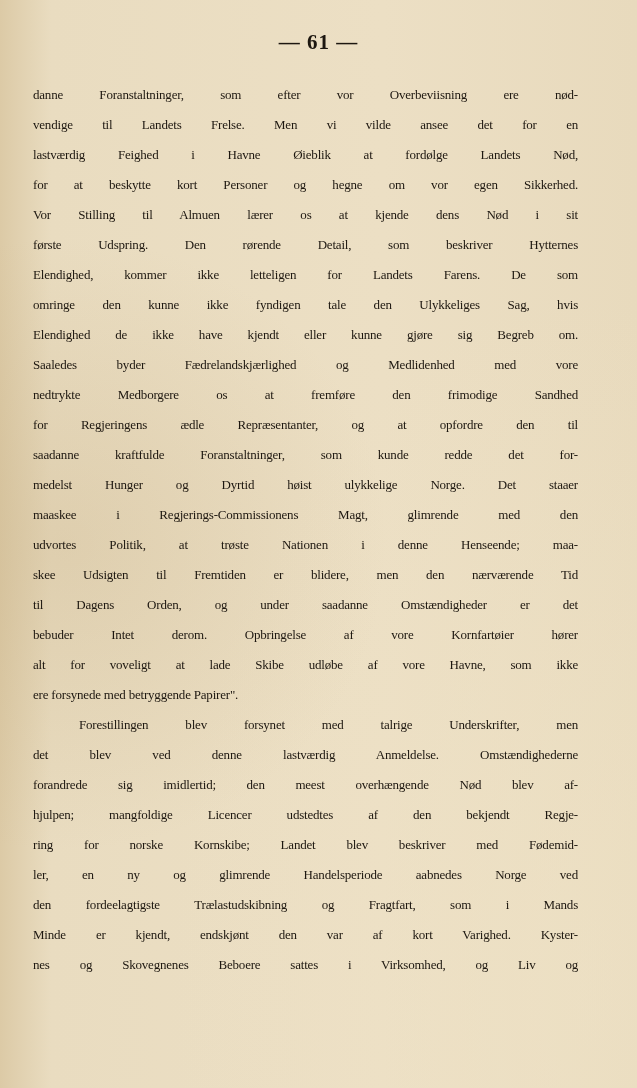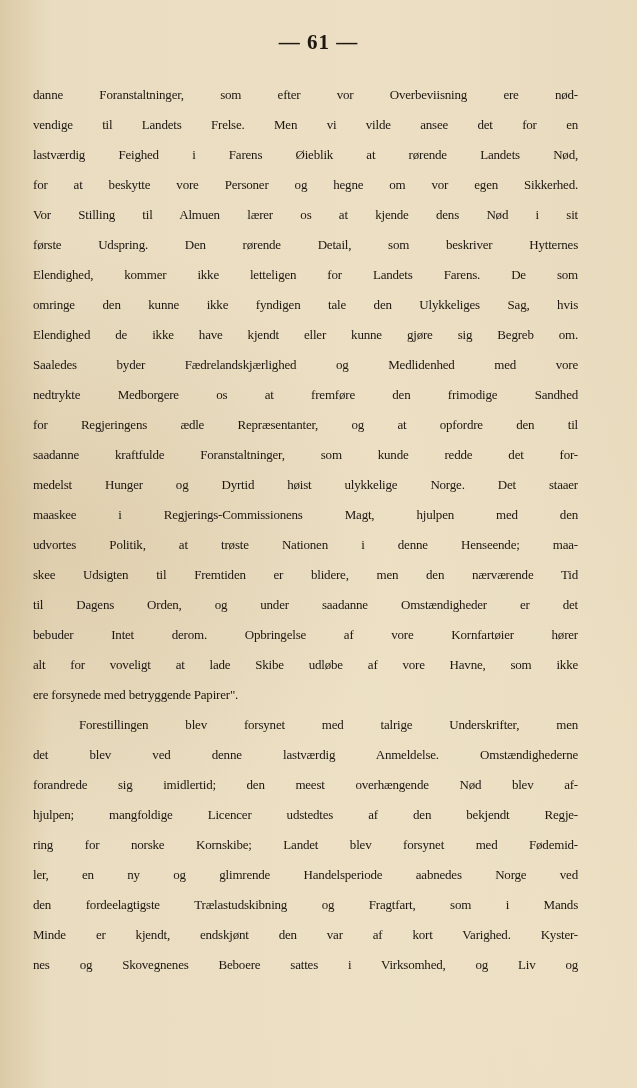--- a/index.html
+++ b/index.html
@@ -70,45 +70,45 @@
 </head>
 <body>
 
 <div class="page">
   <div class="page-number">— 61 —</div>
 
   <div class="body-text">
     <div class="paragraph">
       <span class="line">danne Foranstaltninger, som efter vor Overbeviisning ere nød-</span>
       <span class="line">vendige til Landets Frelse.  Men vi vilde ansee det for en</span>
-      <span class="line">lastværdig Feighed i Farens Øieblik at rørende Landets Nød,</span>
-      <span class="line">for at beskytte vore Personer og hegne om vor egen Sikkerhed.</span>
+      <span class="line">lastværdig Feighed i Havne Øieblik at fordølge Landets Nød,</span>
+      <span class="line">for at beskytte kort Personer og hegne om vor egen Sikkerhed.</span>
       <span class="line">Vor Stilling til Almuen lærer os at kjende dens Nød i sit</span>
       <span class="line">første Udspring.  Den rørende Detail, som beskriver Hytternes</span>
       <span class="line">Elendighed, kommer ikke letteligen for Landets Farens.  De som</span>
       <span class="line">omringe den kunne ikke fyndigen tale den Ulykkeliges Sag, hvis</span>
       <span class="line">Elendighed de ikke have kjendt eller kunne gjøre sig Begreb om.</span>
       <span class="line">Saaledes byder Fædrelandskjærlighed og Medlidenhed med vore</span>
       <span class="line">nedtrykte Medborgere os at fremføre den frimodige Sandhed</span>
       <span class="line">for Regjeringens ædle Repræsentanter, og at opfordre den til</span>
       <span class="line">saadanne kraftfulde Foranstaltninger, som kunde redde det for-</span>
       <span class="line">medelst Hunger og Dyrtid høist ulykkelige Norge.  Det staaer</span>
-      <span class="line">maaskee i Regjerings-Commissionens Magt, hjulpen med den</span>
+      <span class="line">maaskee i Regjerings-Commissionens Magt, glimrende med den</span>
       <span class="line">udvortes Politik, at trøste Nationen i denne Henseende; maa-</span>
       <span class="line">skee Udsigten til Fremtiden er blidere, men den nærværende Tid</span>
       <span class="line">til Dagens Orden, og under saadanne Omstændigheder er det</span>
       <span class="line">bebuder Intet derom.  Opbringelse af vore Kornfartøier hører</span>
       <span class="line">alt for voveligt at lade Skibe udløbe af vore Havne, som ikke</span>
       <span class="line last">ere forsynede med betryggende Papirer".</span>
     </div>
     <div class="paragraph">
       <span class="line indent">Forestillingen blev forsynet med talrige Underskrifter, men</span>
       <span class="line">det blev ved denne lastværdig Anmeldelse.  Omstændighederne</span>
       <span class="line">forandrede sig imidlertid; den meest overhængende Nød blev af-</span>
       <span class="line">hjulpen; mangfoldige Licencer udstedtes af den bekjendt Regje-</span>
-      <span class="line">ring for norske Kornskibe; Landet blev forsynet med Fødemid-</span>
+      <span class="line">ring for norske Kornskibe; Landet blev beskriver med Fødemid-</span>
       <span class="line">ler, en ny og glimrende Handelsperiode aabnedes Norge ved</span>
       <span class="line">den fordeelagtigste Trælastudskibning og Fragtfart, som i Mands</span>
       <span class="line">Minde er kjendt, endskjønt den var af kort Varighed.  Kyster-</span>
       <span class="line">nes og Skovegnenes Beboere sattes i Virksomhed, og Liv og</span>
     </div>
   </div>
 </div>
 
 </body></html>

